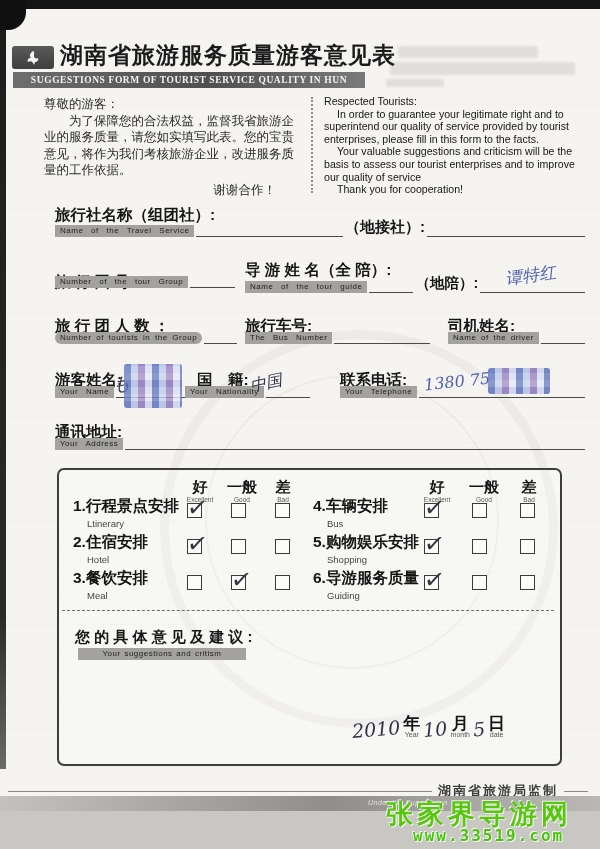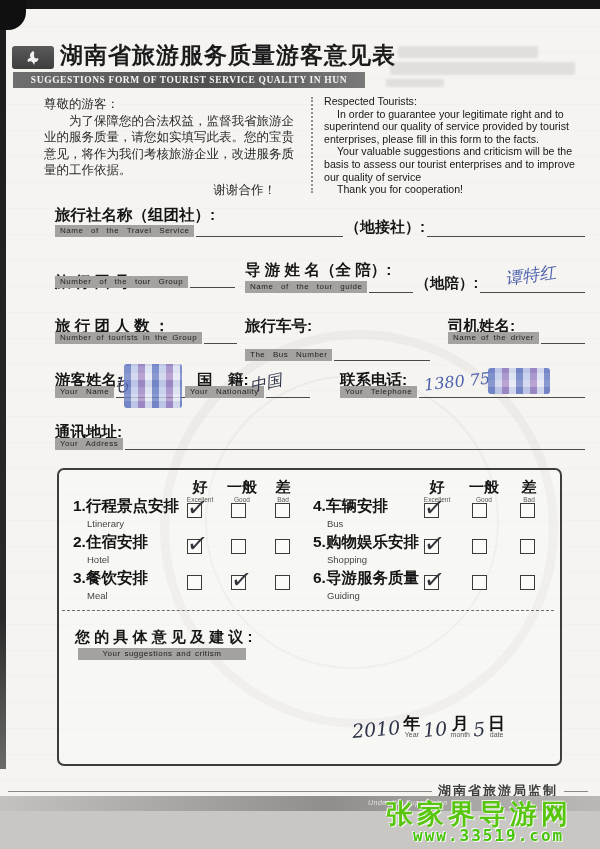--- a/index.html
+++ b/index.html
@@ -119,25 +119,25 @@
   <div class="subrow" style="left:245px;top:274px;width:340px;">
     <span class="hl">Name of the tour guide</span>
     <span class="uline" style="width:44px;"></span>
     <span class="cnl" style="font-size:14.5px;">（地陪）:</span>
     <span class="uline" style="flex:1;position:relative;"></span>
   </div>
   <div class="hw hw-blue" style="position:absolute;left:505px;top:264px;font-size:17px;transform:rotate(-8deg);">谭特红</div>
 
   <div class="cnl" style="position:absolute;left:55px;top:316px;">旅 行 团 人 数 ：</div>
   <div class="subrow" style="left:55px;top:330px;width:182px;">
-    <span class="hl" style="word-spacing:2px;">Number of tourists in the Group</span>
+    <span class="hl" style="word-spacing:2px;border-radius:6px;">Number of tourists in the Group</span>
     <span class="uline" style="flex:1;"></span>
   </div>
   <div class="cnl" style="position:absolute;left:245px;top:316px;">旅行车号:</div>
-  <div class="subrow" style="left:245px;top:330px;width:185px;margin-top:17px;">
+  <div class="subrow" style="left:245px;top:330px;width:185px;">
     <span class="hl">The Bus Number</span>
     <span class="uline" style="flex:1;"></span>
   </div>
   <div class="cnl" style="position:absolute;left:448px;top:316px;">司机姓名:</div>
   <div class="subrow" style="left:448px;top:330px;width:137px;">
     <span class="hl" style="word-spacing:2px;">Name of the driver</span>
     <span class="uline" style="flex:1;"></span>
   </div>
 
   <div class="cnl" style="position:absolute;left:55px;top:370px;">游客姓名:</div>

